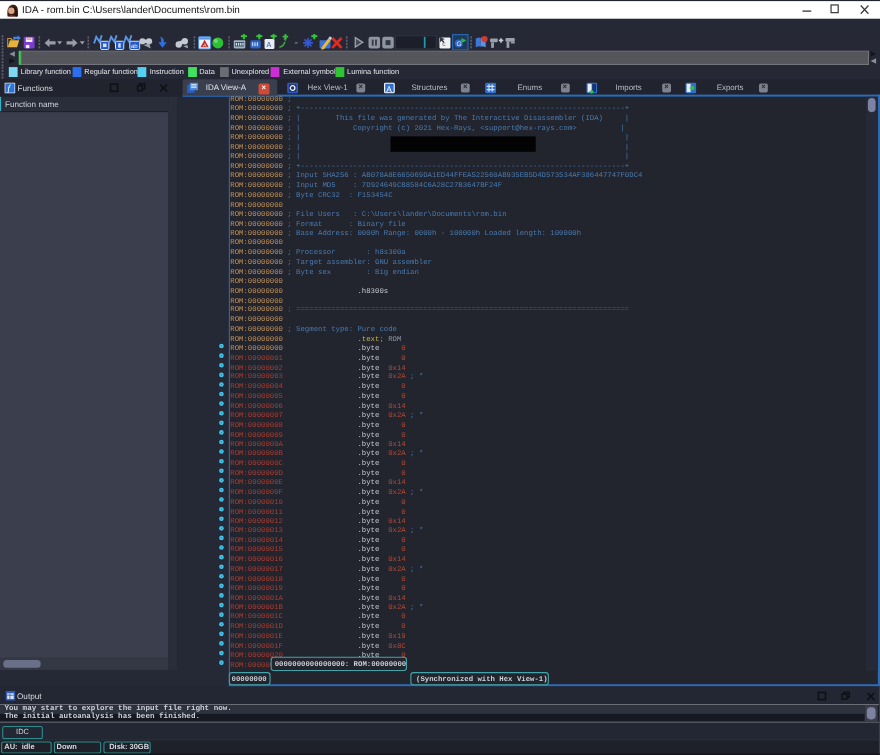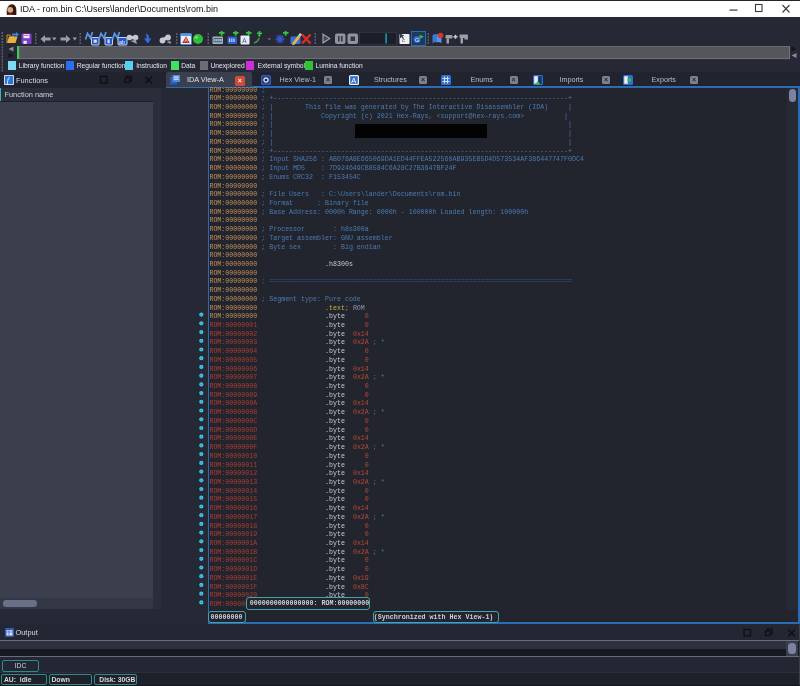--- a/index.html
+++ b/index.html
@@ -312,21 +312,21 @@
 <pre class="abs" style="left:209.4px;top:85.6px;font-size:6.65px;line-height:8.72px;letter-spacing:0px"><span class="a">ROM:00000000</span> <span class="c">;</span>
 <span class="a">ROM:00000000</span> <span class="c">; +--------------------------------------------------------------------------+</span>
 <span class="a">ROM:00000000</span> <span class="c">; |        This file was generated by The Interactive Disassembler (IDA)     |</span>
 <span class="a">ROM:00000000</span> <span class="c">; |            Copyright (c) 2021 Hex-Rays, &lt;support@hex-rays.com&gt;          |</span>
 <span class="a">ROM:00000000</span> <span class="c">; |                                                                          |</span>
 <span class="a">ROM:00000000</span> <span class="c">; |                                                                          |</span>
 <span class="a">ROM:00000000</span> <span class="c">; |                                                                          |</span>
 <span class="a">ROM:00000000</span> <span class="c">; +--------------------------------------------------------------------------+</span>
 <span class="a">ROM:00000000</span> <span class="c">; Input SHA256 : AB078A8E665069DA1ED44FFEA522560AB935EB5D4D573534AF386447747F0DC4</span>
 <span class="a">ROM:00000000</span> <span class="c">; Input MD5    : 7D924649CB8584C6A28C27B3647BF24F</span>
-<span class="a">ROM:00000000</span> <span class="c">; Enums CRC32  : F153454C</span>
+<span class="a">ROM:00000000</span> <span class="c">; Byte CRC32  : F153454C</span>
 <span class="a">ROM:00000000</span>
 <span class="a">ROM:00000000</span> <span class="c">; File Users   : C:\Users\lander\Documents\rom.bin</span>
 <span class="a">ROM:00000000</span> <span class="c">; Format      : Binary file</span>
 <span class="a">ROM:00000000</span> <span class="c">; Base Address: 0000h Range: 0000h - 100000h Loaded length: 100000h</span>
 <span class="a">ROM:00000000</span>
 <span class="a">ROM:00000000</span> <span class="c">; Processor       : h8s300a</span>
 <span class="a">ROM:00000000</span> <span class="c">; Target assembler: GNU assembler</span>
 <span class="a">ROM:00000000</span> <span class="c">; Byte sex        : Big endian</span>
 <span class="a">ROM:00000000</span>
 <span class="a">ROM:00000000</span>                 <span class="d">.h8300s</span>
@@ -436,38 +436,40 @@
       <circle cx="201.3" cy="576.2" r="0.7" fill="#2596b8"></circle>
       <circle cx="201.3" cy="584.9" r="2.1" fill="#41c4ea"></circle>
       <circle cx="201.3" cy="584.9" r="0.7" fill="#2596b8"></circle>
       <circle cx="201.3" cy="593.7" r="2.1" fill="#41c4ea"></circle>
       <circle cx="201.3" cy="593.7" r="0.7" fill="#2596b8"></circle>
       <circle cx="201.3" cy="602.4" r="2.1" fill="#41c4ea"></circle>
       <circle cx="201.3" cy="602.4" r="0.7" fill="#2596b8"></circle>
     </svg>
 <div class="lstbox" style="left:207.5px;top:610.5px;width:36px;height:10.5px;text-align:center">00000000</div>
 <div class="lstbox" style="left:246.3px;top:597px;width:122px;height:10.5px;text-align:right">0000000000000000: ROM:00000000</div>
-<div class="lstbox" style="left:372.8px;top:610.5px;width:124px;height:10.5px;text-align:left">(Synchronized with Hex View-1)</div>
+<div class="lstbox" style="left:372.8px;top:610.5px;width:124px;height:10.5px;text-align:right">(Synchronized with Hex View-1)</div>
 <div class="abs" style="left:0;top:624px;width:800px;height:62px;background:#232734"></div>
 <svg class="abs" style="left:4.5px;top:627.5px" width="9" height="9" viewBox="0 0 9 9">
  <rect x="0" y="0" width="9" height="9" rx="1" fill="#2e5cb8"></rect>
  <rect x="1.5" y="2.2" width="6" height="5.3" fill="#dfe4ee"></rect>
  <path d="M1.5 4 h6 M4 2.2 v5.3" stroke="#2e5cb8" stroke-width="0.7"></path>
 </svg>
 <div class="abs" style="left:15.5px;top:627.5px;font-size:7.4px;color:#dadce2">Output</div>
 <svg class="abs" style="left:739px;top:627px" width="60" height="12" viewBox="0 0 60 12">
  <rect x="5" y="2.5" width="6.5" height="6.5" fill="none" stroke="#0e1014" stroke-width="1.4"></rect>
  <g stroke="#0e1014" stroke-width="1.3" fill="none">
         <rect x="26.5" y="4" width="4.5" height="4.5"></rect>
         <path d="M28.3 4 l0 -1.8 l4.7 0 l0 4.6 l-1.8 0"></path>
       </g>
  <path d="M49.5 2.8 l6.4 6.4 M55.9 2.8 l-6.4 6.4" stroke="#0e1014" stroke-width="1.5"></path>
 </svg>
 <div class="abs" style="left:0;top:640px;width:800px;height:16.5px;background:#161922;border-top:1px solid #6a6d75;border-bottom:1px solid #6a6d75;box-sizing:border-box"></div>
 <div class="abs" style="left:0;top:641px;width:786px;height:8px;background:#2e323e"></div>
+<pre class="abs" style="left:4px;top:640.4px;font-size:6.9px;line-height:8.1px;color:#cdd1d8;font-weight:bold">You may start to explore the input file right now.
+The initial autoanalysis has been finished.</pre>
 <div class="abs" style="left:786px;top:641px;width:11.5px;height:14.5px;background:#3a3e4b"></div>
 <div class="abs" style="left:788px;top:643px;width:8px;height:11px;background:#7d82a2;border-radius:3.5px"></div>
 <div class="statbox" style="left:2px;top:659.5px;width:35px;height:10px;font-weight:normal;text-align:center;line-height:10px;color:#d0d3da">IDC</div>
 <div class="abs" style="left:0;top:672px;width:800px;height:14px;background:#1e2129;border-top:1px solid #2c303c"></div>
 <div class="statbox" style="left:1px;top:673.5px;width:44px;height:9.5px;line-height:9.5px">&nbsp;AU:&nbsp;&nbsp;idle</div>
 <div class="statbox" style="left:48.5px;top:673.5px;width:41px;height:9.5px;line-height:9.5px">&nbsp;Down</div>
 <div class="statbox" style="left:93.5px;top:673.5px;width:41px;height:9.5px;line-height:9.5px;text-align:right">Disk: 30GB</div>
 <div class="abs" style="left:799px;top:624px;width:1px;height:62px;background:#3c3f47"></div>
 <div class="abs" style="left:0;top:685.2px;width:800px;height:0.8px;background:#14161c"></div>
 </div>

